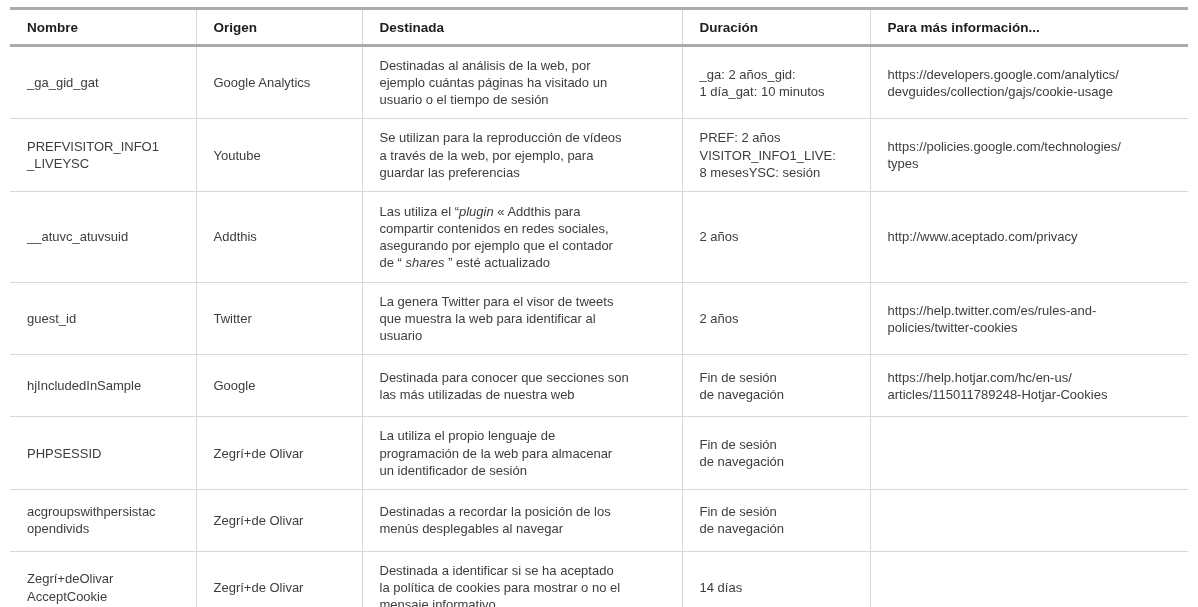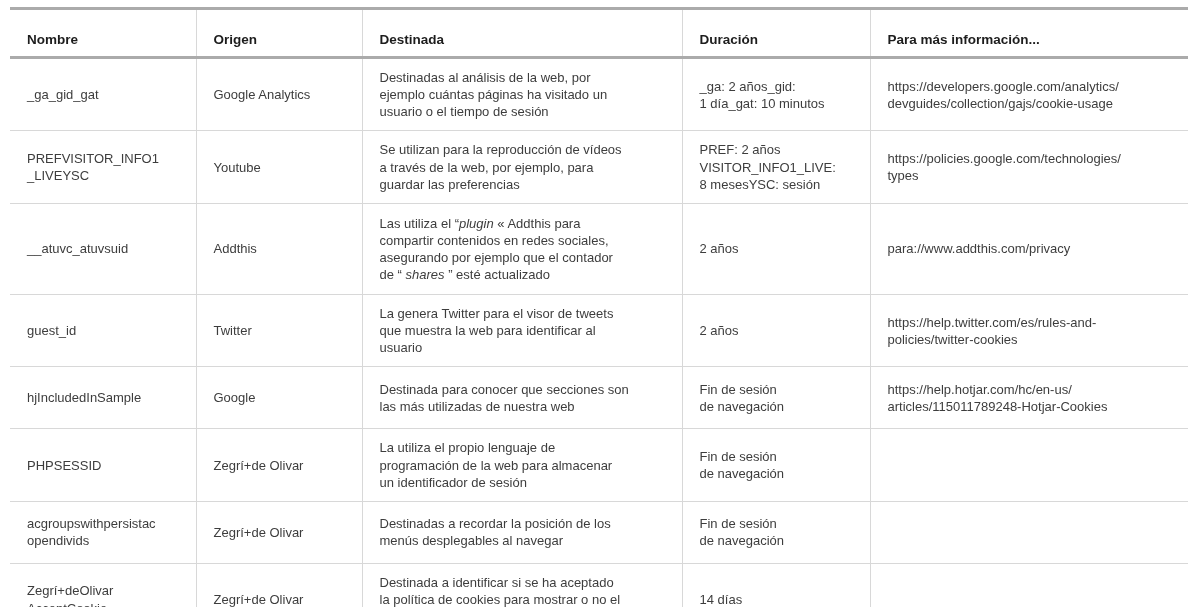--- a/index.html
+++ b/index.html
@@ -26,21 +26,21 @@
   col.c2 { width: 166px; }
   col.c3 { width: 320px; }
   col.c4 { width: 188px; }
   col.c5 { width: 318px; }
   thead th {
     font-size: 13.5px;
     font-weight: bold;
     color: #1d1d1d;
     text-align: left;
     vertical-align: middle;
-    padding: 22px 12px 9px 17px;
+    padding: 10px 12px 9px 17px;
     border-bottom: 3px solid #ababab;
     background: #ffffff;
   }
   tbody td {
     font-size: 13px;
     color: #3d3d3d;
     line-height: 1.32;
     vertical-align: middle;
     text-align: left;
     padding: 10px 12px 10px 17px;
@@ -105,21 +105,21 @@
 types</td>
         </tr>
         <tr class="r3">
           <td>__atuvc_atuvsuid</td>
           <td>Addthis</td>
           <td><span>Las utiliza el “</span><span class="it">plugin</span><span> « Addthis para
 compartir contenidos en redes sociales,
 asegurando por ejemplo que el contador
 de “ </span><span class="it">shares</span><span> ” esté actualizado</span></td>
           <td>2 años</td>
-          <td>para://www.addthis.com/privacy</td>
+          <td>http://www.aceptado.com/privacy</td>
         </tr>
         <tr class="r4">
           <td>guest_id</td>
           <td>Twitter</td>
           <td>La genera Twitter para el visor de tweets
 que muestra la web para identificar al
 usuario</td>
           <td>2 años</td>
           <td>https://help.twitter.com/es/rules-and-
 policies/twitter-cookies</td>

